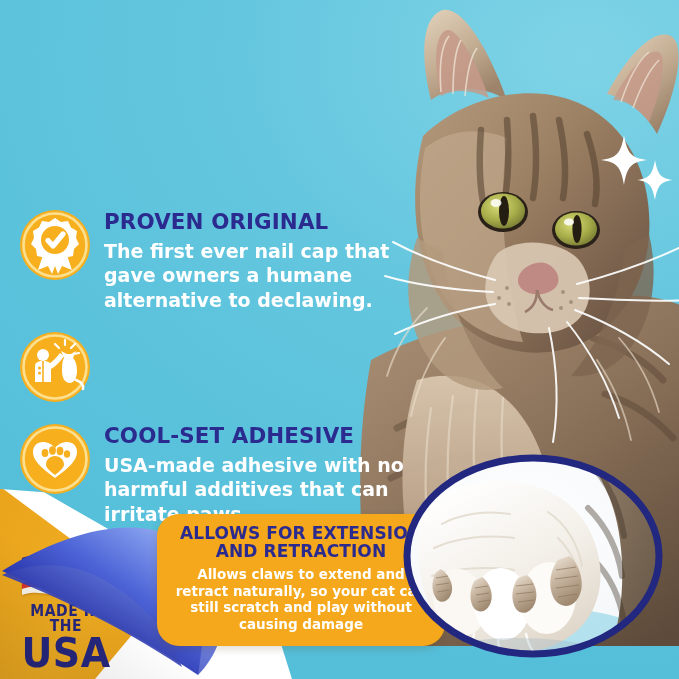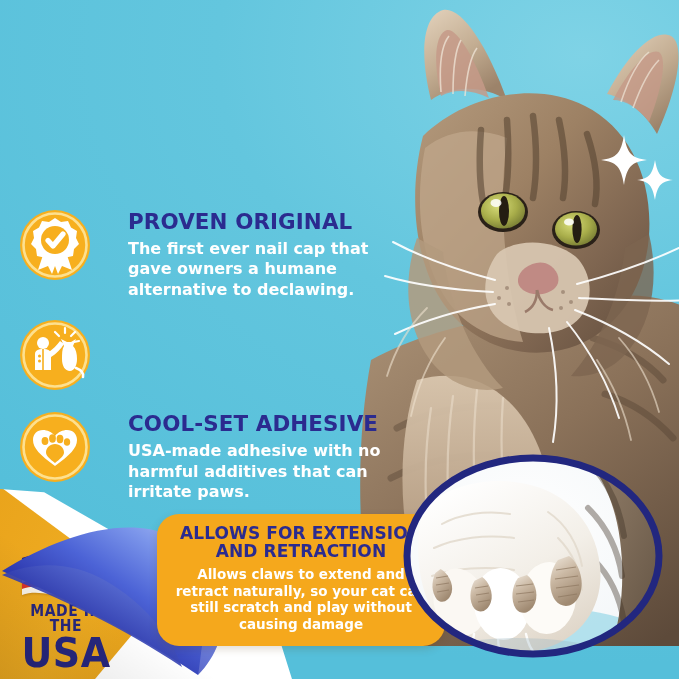--- a/index.html
+++ b/index.html
@@ -105,37 +105,37 @@
     font-size:62px;color:#ffffff;margin-top:3px;
     transform:scaleX(1.06);transform-origin:left center;
     text-shadow:0 2px 0 rgba(0,70,95,.13);
   }
 
   
   .features{
     position:absolute;left:18px;top:206px;width:390px;z-index:12;
   }
   .feature{
-    display:flex;align-items:flex-start;margin-bottom:16px;gap:24px;
+    display:flex;align-items:flex-start;margin-bottom:16px;
   }
   .f-icon{
     flex:0 0 auto;width:74px;height:74px;margin-right:12px;margin-top:2px;
   }
   .f-icon svg{display:block;width:74px;height:74px;}
   .f-text{flex:1 1 auto;padding-top:6px;}
   .f-title{
     font-family:"DejaVu Sans",sans-serif;
     font-weight:700;font-size:21px;color:#2b2b8f;
     letter-spacing:.1px;line-height:1;margin-bottom:6px;
     transform:scaleX(1.02);transform-origin:left center;
     white-space:nowrap;
   }
   .f-body{
     font-family:"DejaVu Sans",sans-serif;
-    font-weight:700;font-size:16px;color:#ffffff;
+    font-weight:700;font-size:19px;color:#ffffff;
     line-height:1.28;
   }
 
   
   .callout{
     position:absolute;left:157px;top:514px;width:260px;z-index:13;
     background:#f5a81c;border-radius:22px;
     padding:11px 14px 14px 14px;
     box-shadow:0 3px 9px rgba(90,55,0,.18);
     text-align:center;

